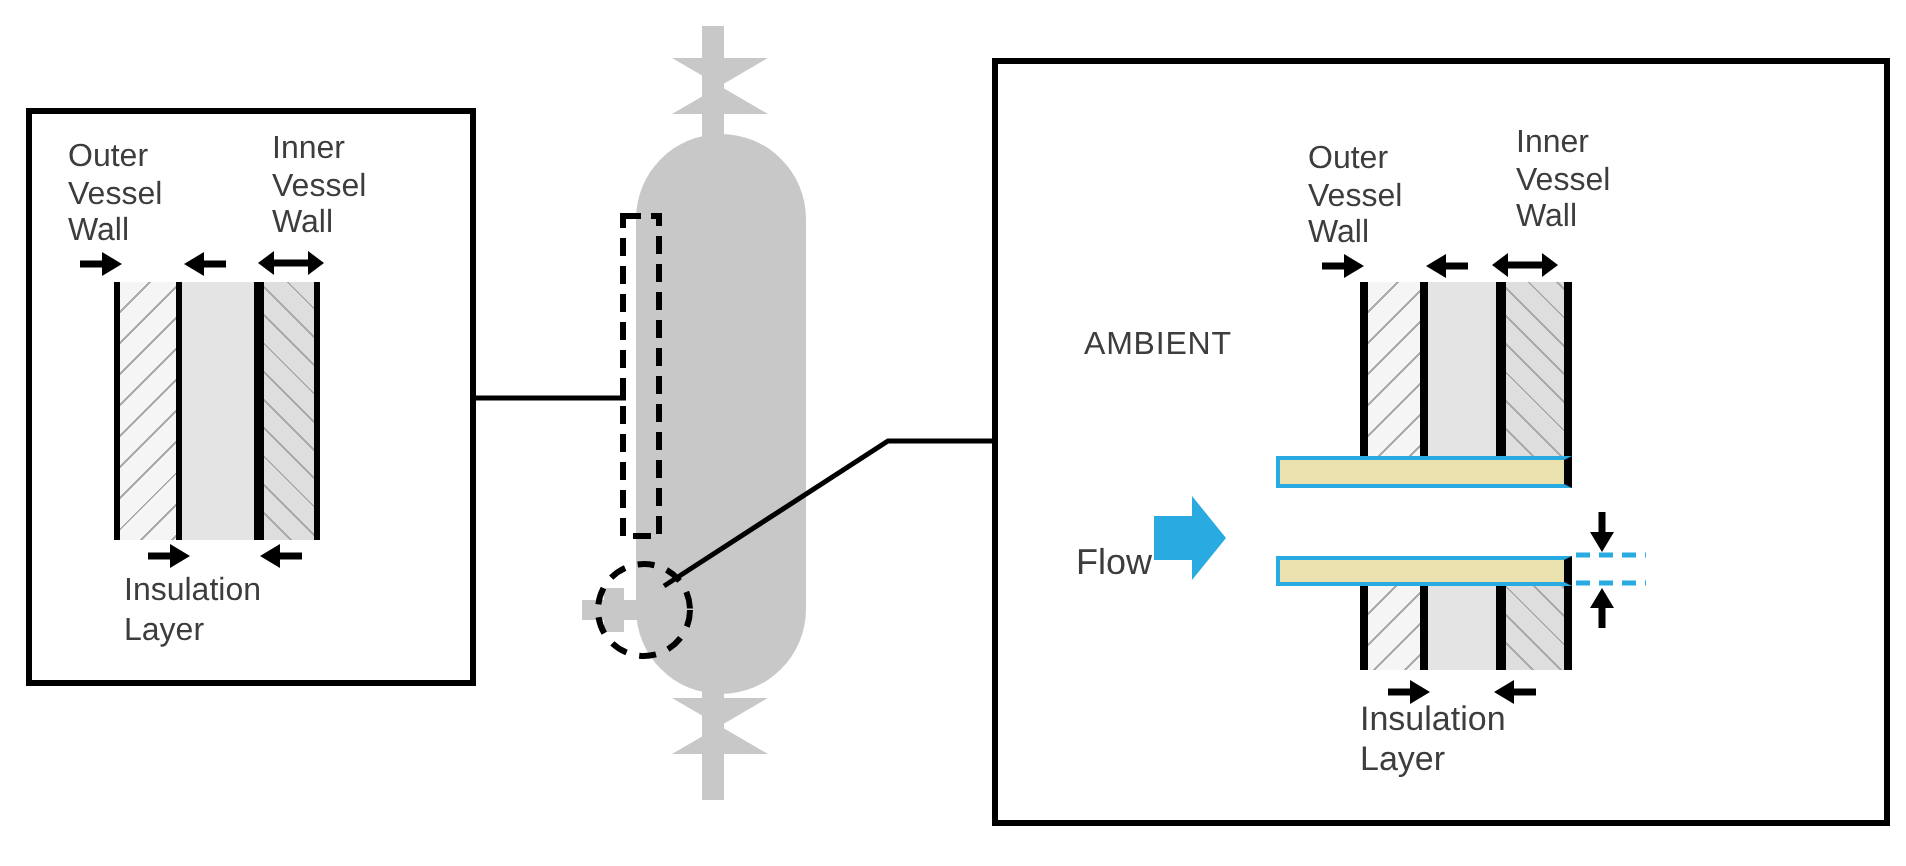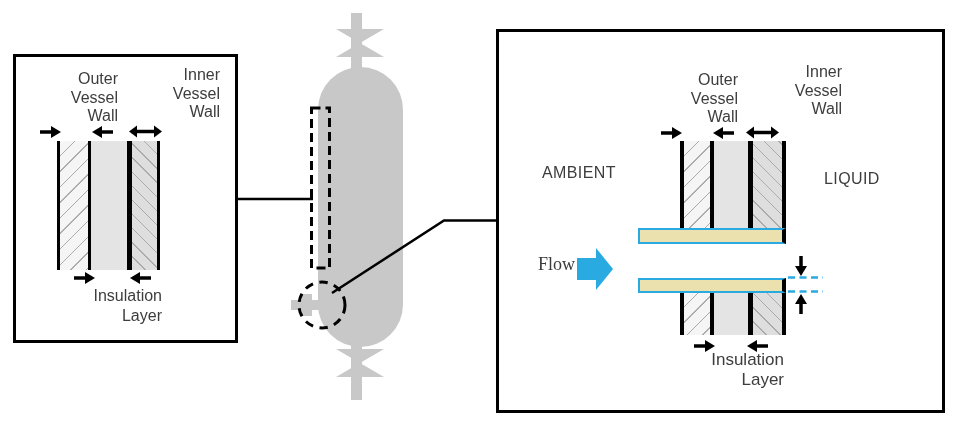--- a/index.html
+++ b/index.html
@@ -1,19 +1,19 @@
 <!DOCTYPE html>
 <html><head>
 <meta charset="utf-8">
 <style>
   html,body{margin:0;padding:0;background:#fff;}
   .stage{position:relative;width:953px;height:433px;background:#fff;
          font-family:"Liberation Sans",sans-serif;overflow:hidden;}
   .panel{position:absolute;border:3px solid var(--line-black,#000);box-sizing:border-box;}
-  .lbl{position:absolute;color:var(--text,#3d3d3d);font-size:16px;line-height:18.5px;text-align:right;white-space:nowrap;}
+  .lbl{position:absolute;color:var(--text,#3d3d3d);font-size:16px;line-height:18.5px;text-align:left;white-space:nowrap;}
   .lbl.left-align{text-align:left;}
   .caps{letter-spacing:0.4px;}
   .wall{position:absolute;display:flex;}
   .wl{height:100%;}
   .wl.kline{background:var(--line-black,#000);}
   .wl.hatch-outer{background-color:var(--wall-outer-bg,#f5f5f5);
     background-image:repeating-linear-gradient(135deg,transparent 0 10px,var(--hatch-line,#ababab) 10px 11px);}
   .wl.insul{background:var(--wall-insulation-bg,#e4e4e4);}
   .wl.hatch-inner{background-color:var(--wall-inner-bg,#dedede);
     background-image:repeating-linear-gradient(45deg,transparent 0 9px,var(--hatch-line,#ababab) 9px 10px);}
@@ -101,21 +101,20 @@
     <polygon points="0,0 48,0 24,14" class="grayfill"></polygon>
       <polygon points="0,28 48,28 24,14" class="grayfill"></polygon>
   </svg>
   <div class="gray-shape" style="left:351px;top:345px;width:11px;height:55px;"></div>
 
   <div class="panel" style="left:496px;top:29px;width:449px;height:384px;"></div>
 
   <div class="lbl caps left-align" style="left:542px;top:164px;">AMBIENT</div>
 
   <div class="lbl caps left-align" style="left:824px;top:167px;line-height:23px;">
-    <div>LIQUID</div>
   </div>
 
   <div class="lbl" style="left:654px;top:71px;width:84px;">
     <div>Outer</div>
     <div>Vessel</div>
     <div>Wall</div>
   </div>
 
   <div class="lbl" style="left:758px;top:63px;width:84px;">
     <div>Inner</div>
@@ -153,21 +152,21 @@
     <div class="wl kline" style="width:4px;"></div>
     <div class="wl insul" style="width:34px;"></div>
     <div class="wl kline" style="width:5px;"></div>
     <div class="wl hatch-inner" style="width:29px;"></div>
     <div class="wl kline" style="width:4px;"></div>
   </div>
 
   <div class="pipe-bar" style="left:638px;top:228px;width:148px;height:16px;"></div>
   <div class="pipe-bar" style="left:638px;top:278px;width:148px;height:15px;"></div>
 
-  <div class="lbl left-align" style="left:538px;top:255px;font-size:18px;font-family:Liberation Serif, serif;">Flow</div>
+  <div class="lbl left-align" style="left:538px;top:272px;font-size:18px;">Flow</div>
   <svg class="abs-svg" style="left:577px;top:248px;" width="36" height="42">
     <polygon points="0,10 19,10 19,0 36,21 19,42 19,32 0,32" class="cyfill"></polygon>
   </svg>
 
   <svg class="abs-svg" style="left:794px;top:256px;" width="14" height="20">
     <line x1="7" y1="0" x2="7" y2="11" stroke-width="3.5" class="ln"></line>
       <polygon points="1,10 7,20 13,10" class="hd"></polygon>
   </svg>
   <svg class="abs-svg" style="left:794px;top:294px;" width="14" height="20">
     <line x1="7" y1="20" x2="7" y2="9" stroke-width="3.5" class="ln"></line>

